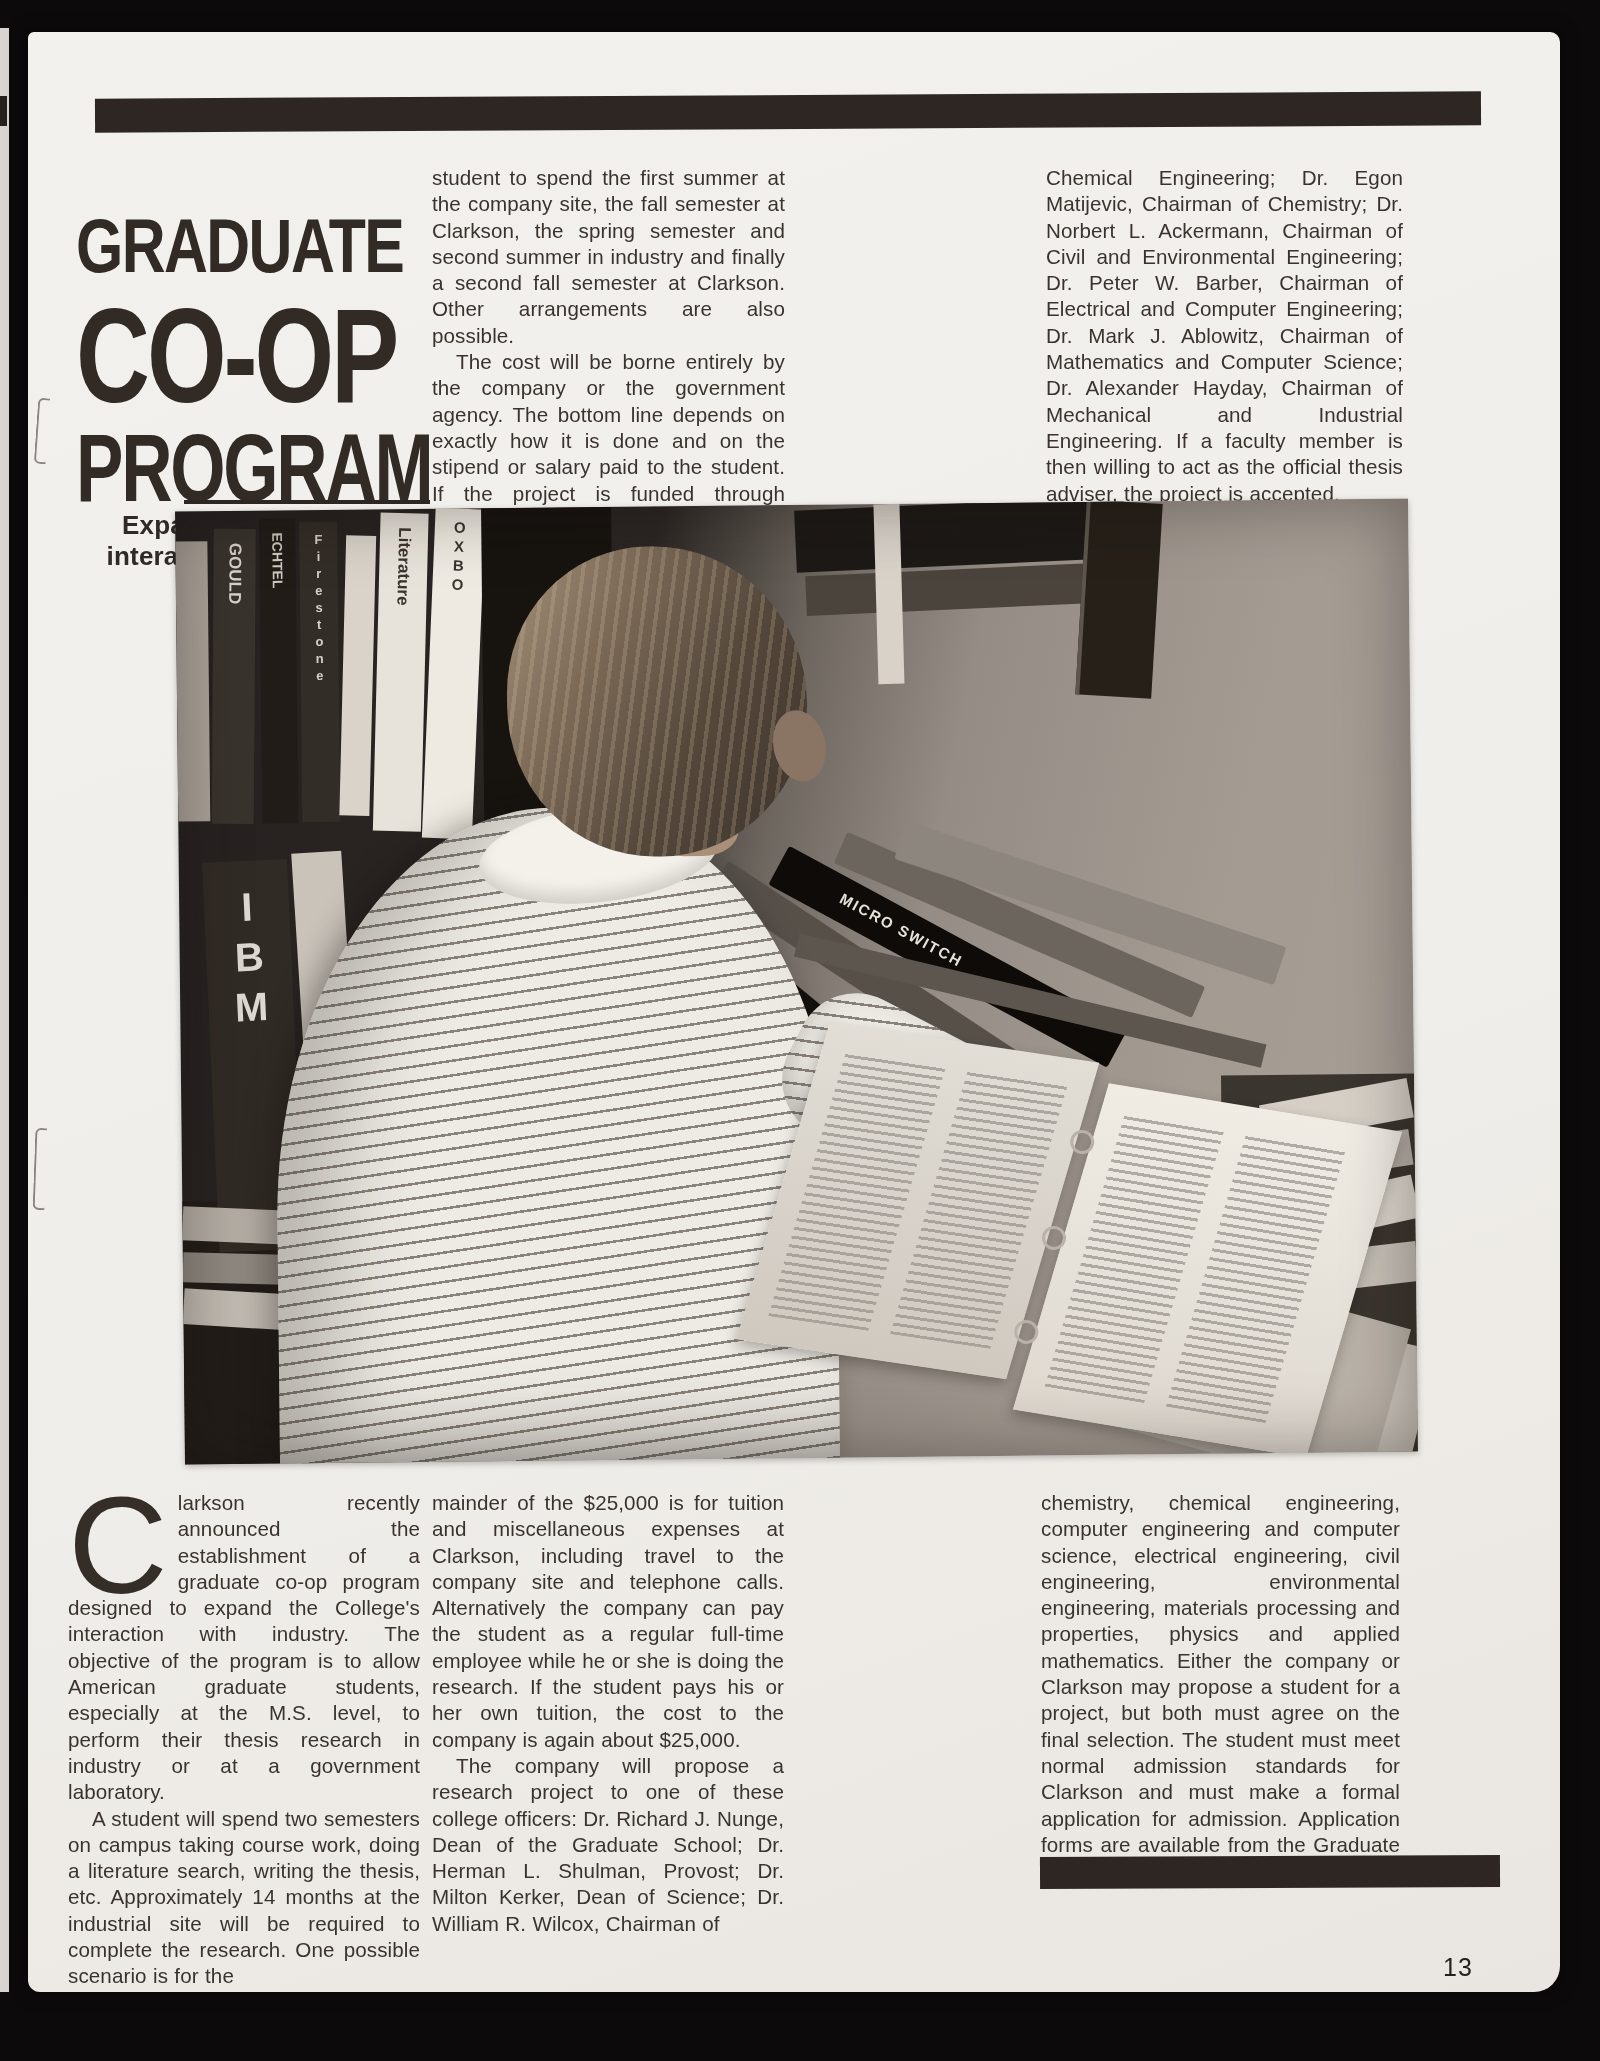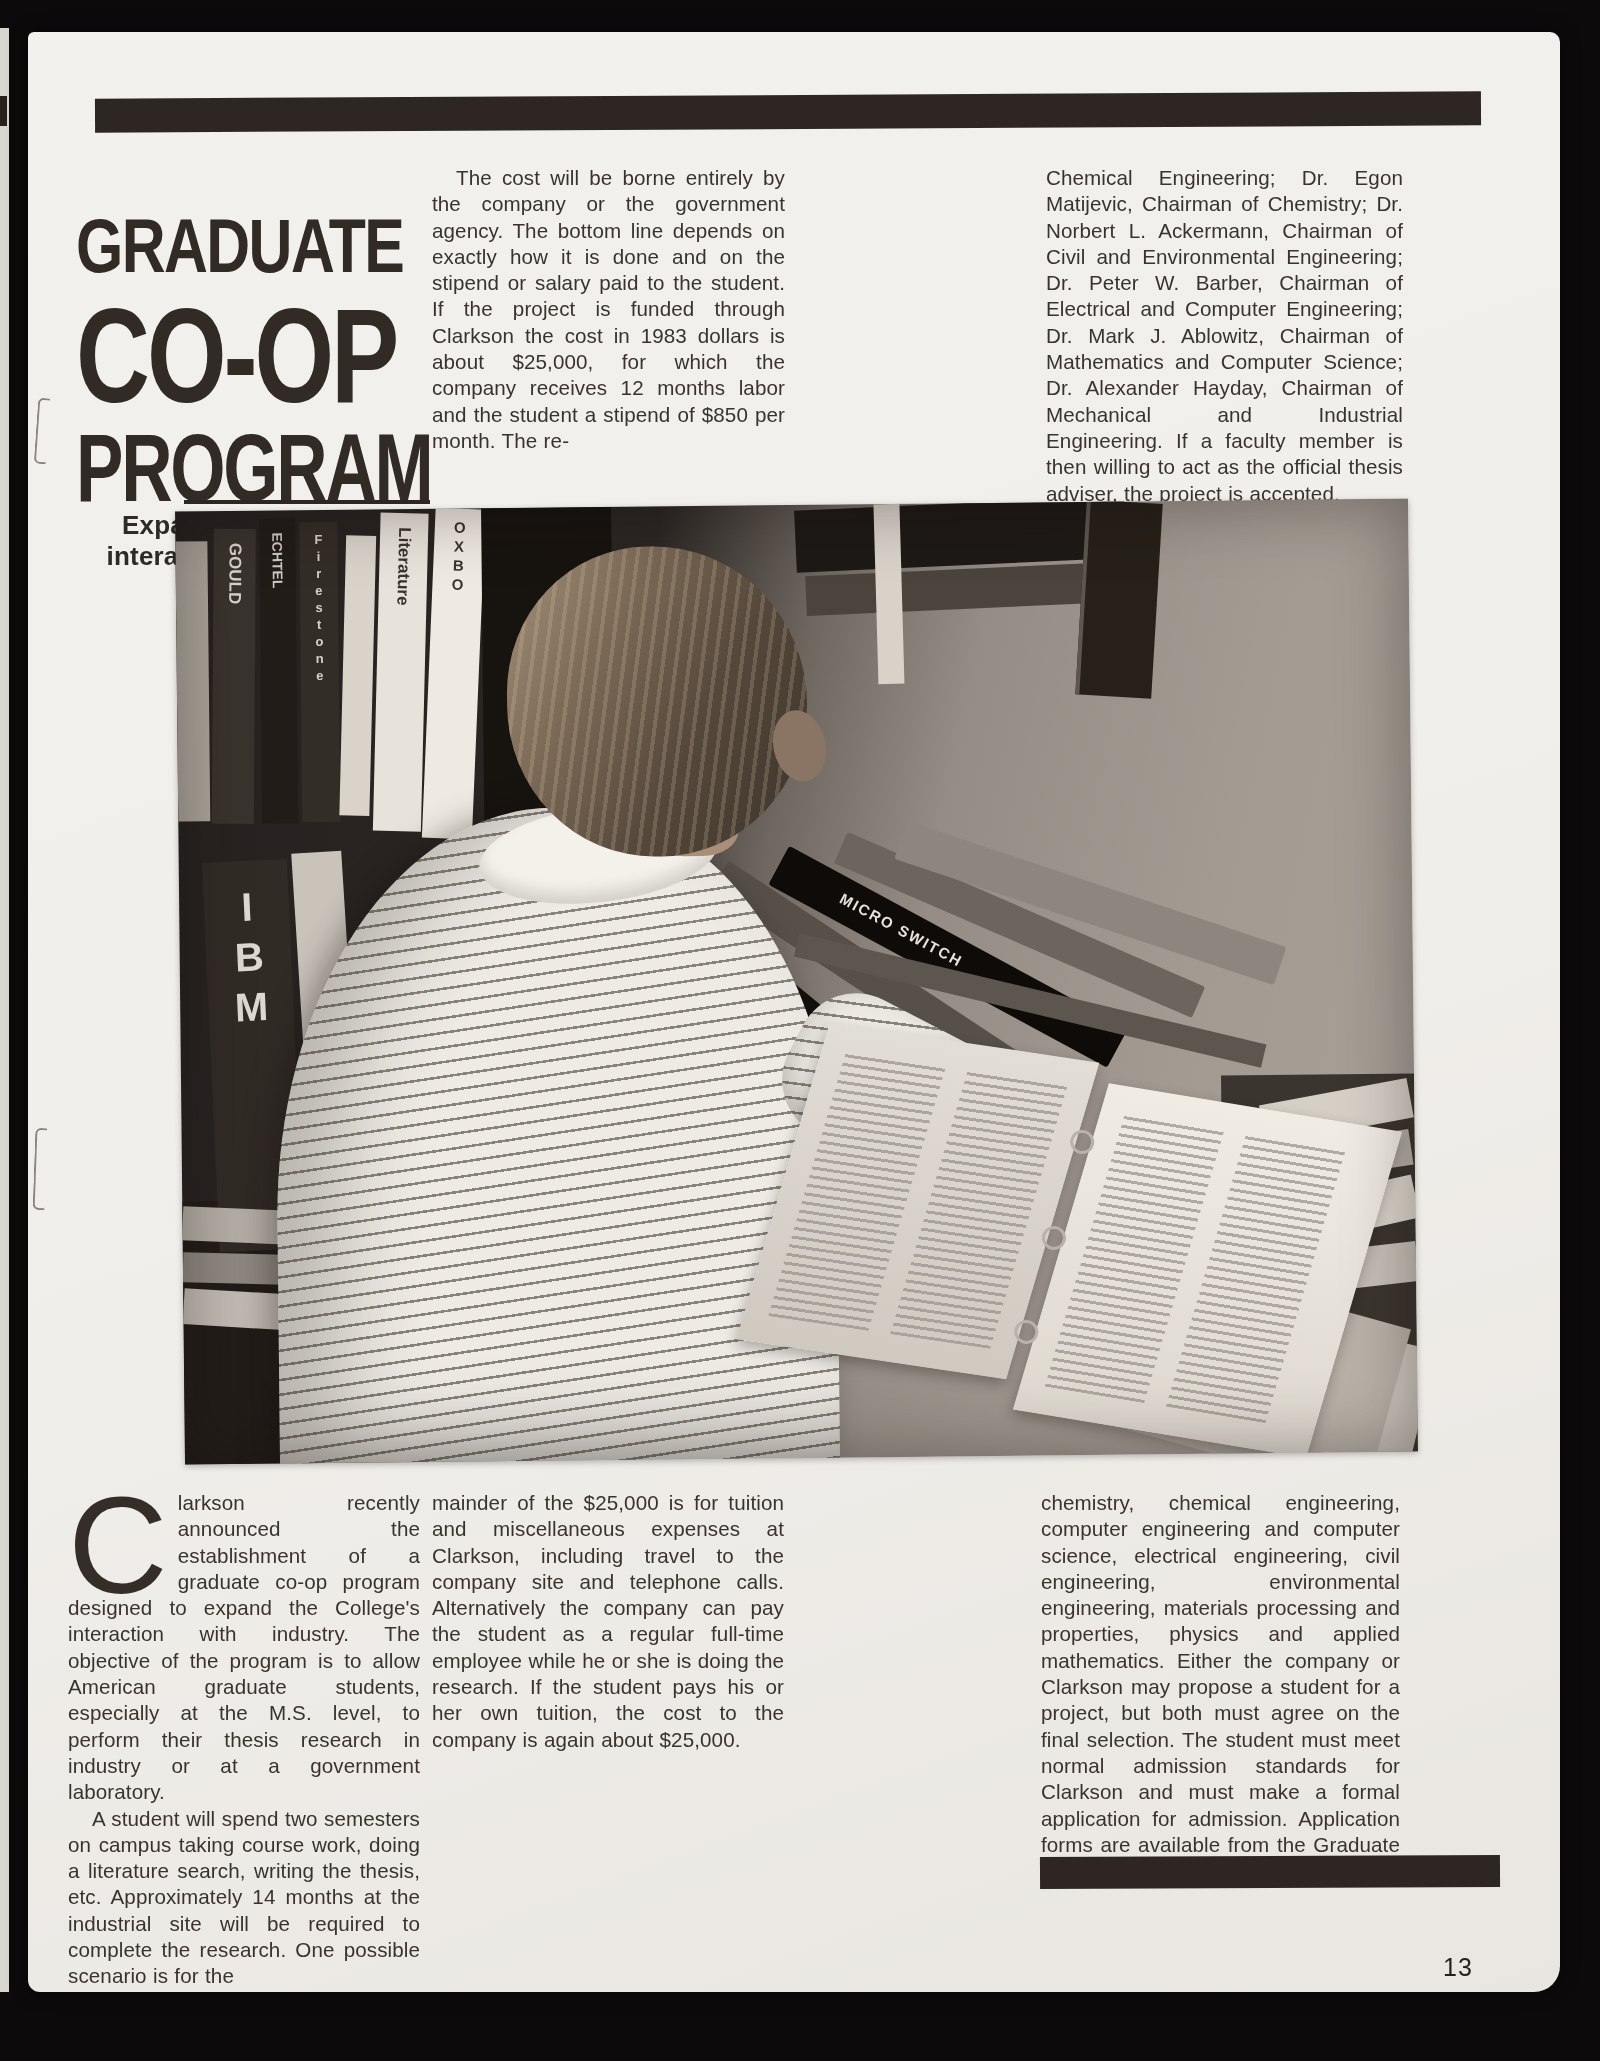--- a/index.html
+++ b/index.html
@@ -152,20 +152,21 @@
   <div class="title-line l3">PROGRAM</div>
 
   <div class="subtitle-block">
     <div class="sub-rule"></div>
     <div class="subtitle-line">Expanding Clarkson's</div>
     <div class="subtitle-line">interaction with industry</div>
     <div class="sub-rule bot"></div>
   </div>
 
   <div class="col col-top-middle">
+      <div class="para">student to spend the first summer at the company site, the fall semester at Clarkson, the spring semester and second summer in industry and finally a second fall semester at Clarkson. Other arrangements are also possible.</div>
       <div class="para indent">The cost will be borne entirely by the company or the government agency. The bottom line depends on exactly how it is done and on the stipend or salary paid to the student. If the project is funded through Clarkson the cost in 1983 dollars is about $25,000, for which the company receives 12 months labor and the student a stipend of $850 per month. The re-</div>
     </div>
   <div class="col col-top-right">
       <div class="para">Chemical Engineering; Dr. Egon Matijevic, Chairman of Chemistry; Dr. Norbert L. Ackermann, Chairman of Civil and Environmental Engineering; Dr. Peter W. Barber, Chairman of Electrical and Computer Engineering; Dr. Mark J. Ablowitz, Chairman of Mathematics and Computer Science; Dr. Alexander Hayday, Chairman of Mechanical and Industrial Engineering. If a faculty member is then willing to act as the official thesis adviser, the project is accepted.</div>
       <div class="para indent">Faculty advisers are available in almost every technical field. Major categories include colloid and surface science,</div>
     </div>
 
   <div class="photo-frame">
 
     <div class="sp sp-edge"></div>
@@ -242,20 +243,21 @@
       <div class="ring r3"></div>
     </div>
   </div>
 
   <div class="col col-bottom-left">
       <div class="para"><span class="dropcap">C</span>larkson recently announced the establishment of a graduate co-op program designed to expand the College's interaction with industry. The objective of the program is to allow American graduate students, especially at the M.S. level, to perform their thesis research in industry or at a government laboratory.</div>
       <div class="para indent">A student will spend two semesters on campus taking course work, doing a literature search, writing the thesis, etc. Approximately 14 months at the industrial site will be required to complete the research. One possible scenario is for the</div>
     </div>
   <div class="col col-bottom-middle">
       <div class="para">mainder of the $25,000 is for tuition and miscellaneous expenses at Clarkson, including travel to the company site and telephone calls. Alternatively the company can pay the student as a regular full-time employee while he or she is doing the research. If the student pays his or her own tuition, the cost to the company is again about $25,000.</div>
+      <div class="para indent">The company will propose a research project to one of these college officers: Dr. Richard J. Nunge, Dean of the Graduate School; Dr. Herman L. Shulman, Provost; Dr. Milton Kerker, Dean of Science; Dr. William R. Wilcox, Chairman of</div>
     </div>
   <div class="col col-bottom-right">
       <div class="para">chemistry, chemical engineering, computer engineering and computer science, electrical engineering, civil engineering, environmental engineering, materials processing and properties, physics and applied mathematics. Either the company or Clarkson may propose a student for a project, but both must agree on the final selection. The student must meet normal admission standards for Clarkson and must make a formal application for admission. Application forms are available from the Graduate School (315-268-6442).</div>
     </div>
 
   <div class="bottom-bar"></div>
   <div class="page-number">13</div>
 
 </div>
 

